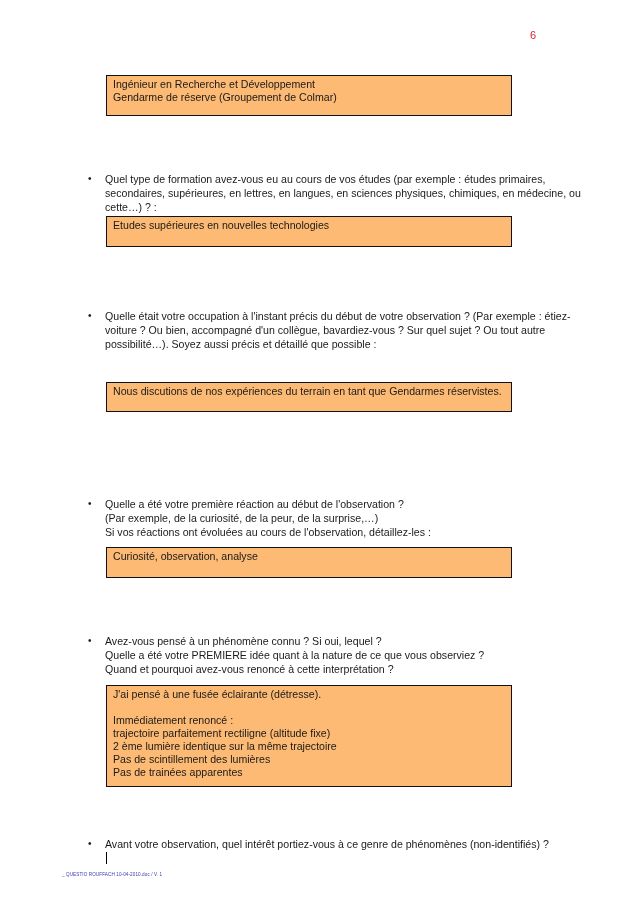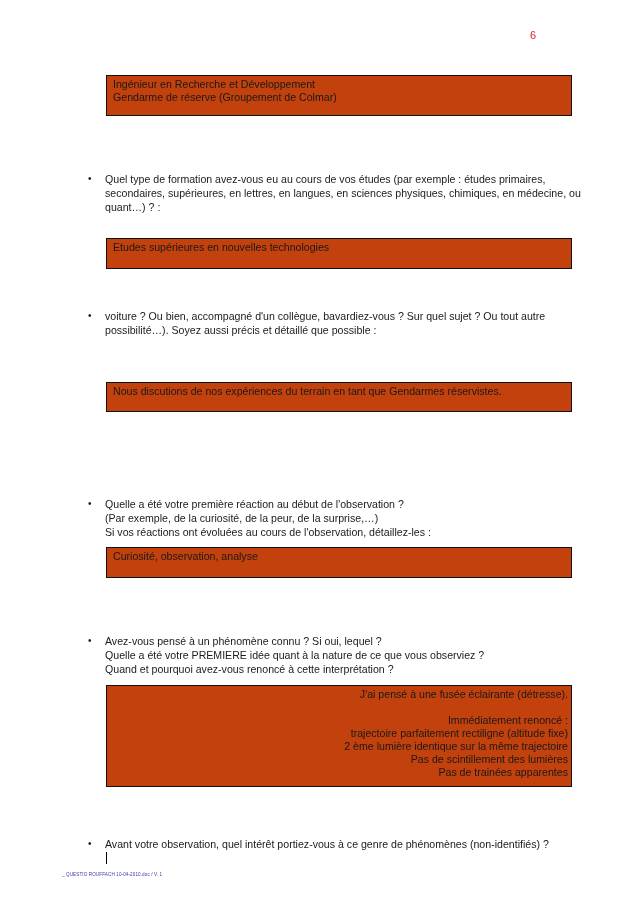--- a/index.html
+++ b/index.html
@@ -1,20 +1,20 @@
 <!DOCTYPE html>
 <html><head>
 <meta charset="utf-8">
 <style>
   html, body { margin:0; padding:0; background:#ffffff; }
   body { width:643px; height:906px; position:relative; overflow:hidden;
          font-family:"Liberation Sans", sans-serif; color:#1a1a1a; font-size:10.6px; }
   .page-number { position:absolute; left:530px; top:29px; color:#d9262b; font-size:11px; }
-  .box { position:absolute; left:106px; width:466px; border:1px solid #111; background:#c2410c;
-         box-sizing:border-box; padding:2px 3px 0 6px; line-height:13px; }
+  .box { position:absolute; left:106px; width:406px; border:1px solid #111; background:#fdba74;
+         box-sizing:border-box; padding:2px 16px 0 6px; line-height:13px; }
   .q { position:absolute; left:88px; width:520px; line-height:14px; }
   .q .bullet { position:absolute; left:0; top:0; font-size:10px; }
   .q .text { margin-left:17px; display:block; }
   .q .line { display:block; white-space:nowrap; }
   .ans-line { display:block; white-space:pre; min-height:13px; }
   .caret { display:inline-block; width:1px; height:12px; background:#000; vertical-align:-2px; margin-left:1px; }
   .footer { position:absolute; left:62px; top:872px; font-size:4.6px; color:#3a3ab0; letter-spacing:0.1px; }
 </style>
 </head>
 <body>
@@ -26,30 +26,31 @@
   <div class="box" style="top:75px;height:41px;">
     <span class="ans-line">Ingénieur en Recherche et Développement</span>
     <span class="ans-line">Gendarme de réserve (Groupement de Colmar)</span>
   </div>
 
   <div class="q" style="top:172px;">
     <span class="bullet">•</span>
     <span class="text">
       <span class="line">Quel type de formation avez-vous eu au cours de vos études (par exemple : études primaires,</span>
       <span class="line">secondaires, supérieures, en lettres, en langues, en sciences physiques, chimiques, en médecine, ou</span>
-      <span class="line">quant…) ? :</span>
+      <span class="line">cette…) ? :</span>
     </span>
   </div>
-  <div class="box" style="top:238px;height:31px;">
+  <div class="box" style="top:216px;height:31px;">
     <span class="ans-line">Etudes supérieures en nouvelles technologies</span>
   </div>
 
   <div class="q" style="top:309px;">
     <span class="bullet">•</span>
     <span class="text">
+      <span class="line">Quelle était votre occupation à l'instant précis du début de votre observation ? (Par exemple : étiez-</span>
       <span class="line">voiture ? Ou bien, accompagné d'un collègue, bavardiez-vous ? Sur quel sujet ? Ou tout autre</span>
       <span class="line">possibilité…). Soyez aussi précis et détaillé que possible :</span>
     </span>
   </div>
   <div class="box" style="top:382px;height:30px;">
     <span class="ans-line">Nous discutions de nos expériences du terrain en tant que Gendarmes réservistes.</span>
   </div>
 
   <div class="q" style="top:497px;">
     <span class="bullet">•</span>
@@ -64,21 +65,21 @@
   </div>
 
   <div class="q" style="top:634px;">
     <span class="bullet">•</span>
     <span class="text">
       <span class="line">Avez-vous pensé à un phénomène connu ? Si oui, lequel ?</span>
       <span class="line">Quelle a été votre PREMIERE idée quant à la nature de ce que vous observiez ?</span>
       <span class="line">Quand et pourquoi avez-vous renoncé à cette interprétation ?</span>
     </span>
   </div>
-  <div class="box" style="top:685px;height:102px;text-align:right;">
+  <div class="box" style="top:685px;height:102px;">
     <span class="ans-line">J'ai pensé à une fusée éclairante (détresse).</span>
     <span class="ans-line"></span>
     <span class="ans-line">Immédiatement renoncé :</span>
     <span class="ans-line">trajectoire parfaitement rectiligne (altitude fixe)</span>
     <span class="ans-line">2 ème lumière identique sur la même trajectoire</span>
     <span class="ans-line">Pas de scintillement des lumières</span>
     <span class="ans-line">Pas de trainées apparentes</span>
   </div>
 
   <div class="q" style="top:837px;">

